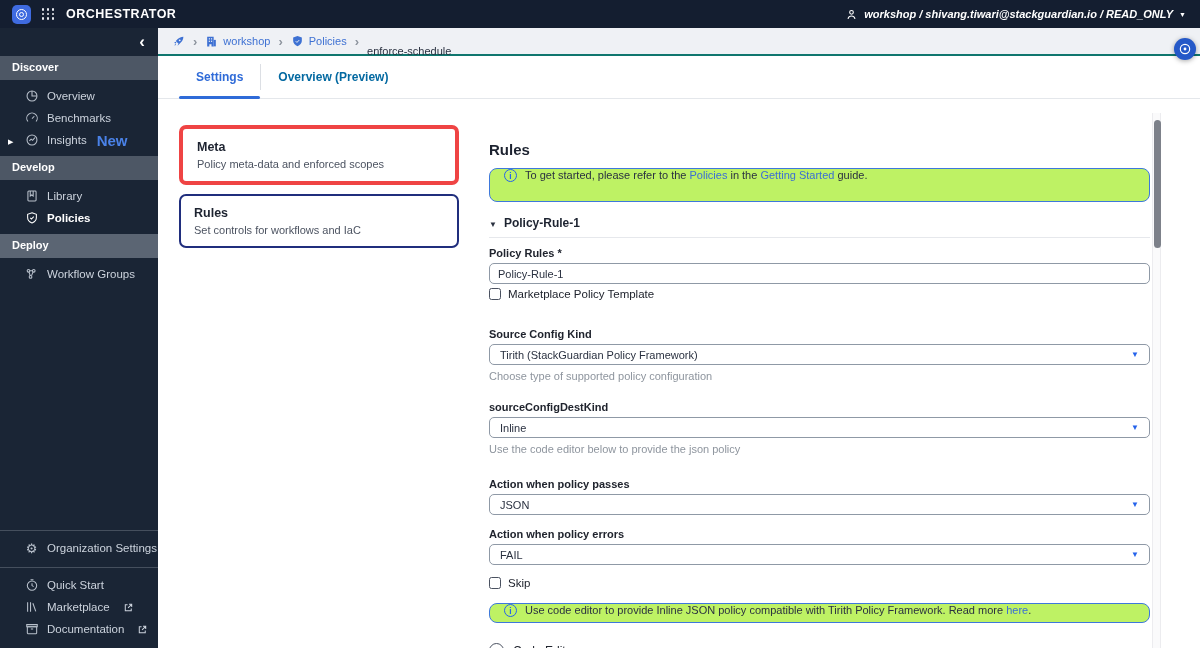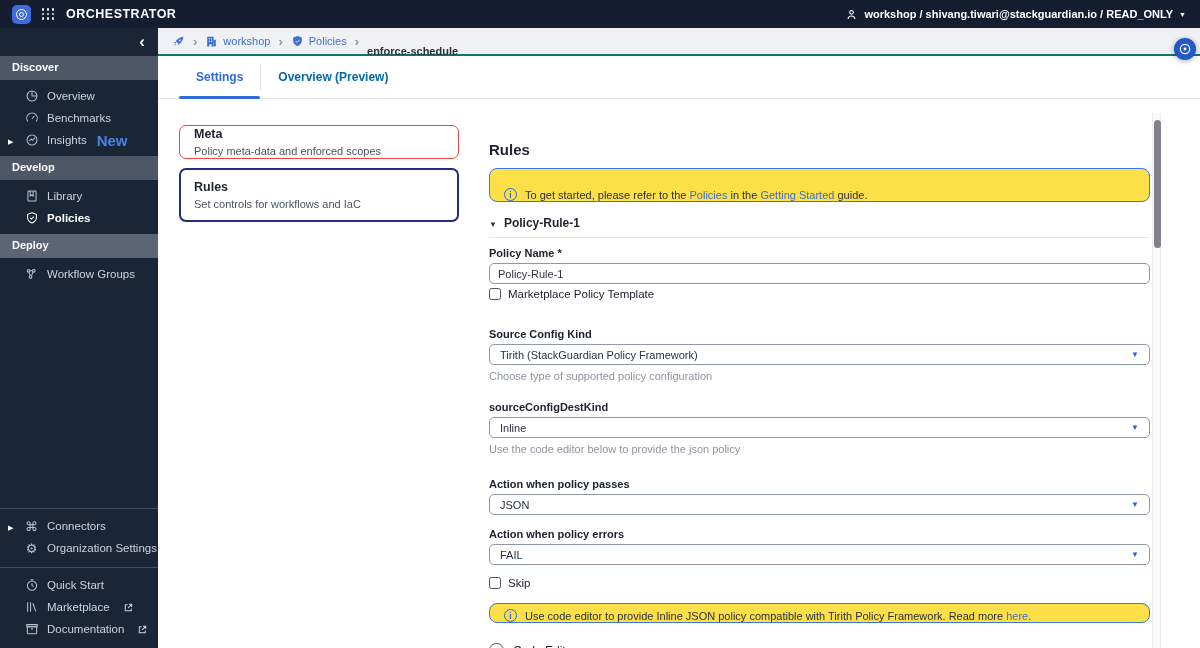--- a/index.html
+++ b/index.html
@@ -8,21 +8,21 @@
 
   
   .topbar { height:28px; background:#141e30; display:flex; align-items:center; justify-content:space-between; padding:0 14px 0 12px; color:#fff; }
   .topbar-left { display:flex; align-items:center; gap:11px; }
   .logo { width:19px; height:19px; border-radius:5px; background:#3f6be0; display:flex; align-items:center; justify-content:center; }
   .logo .ring { width:11px; height:11px; border:1.5px solid #fff; border-radius:50%; display:flex; align-items:center; justify-content:center; }
   .logo .ring .ring2 { width:5px; height:5px; border:1.2px solid #fff; border-radius:50%; }
   .grid-dots { display:grid; grid-template-columns:repeat(3,3px); grid-gap:2px; }
   .grid-dots span { width:2.4px; height:2.4px; background:#e8ebf0; border-radius:50%; }
   .app-title { font-size:12.5px; font-weight:bold; letter-spacing:.5px; }
-  .topbar-right { display:flex; align-items:center; gap:6px; font-size:11px; font-weight:bold; }
+  .topbar-right { display:flex; align-items:center; gap:6px; font-size:11px; font-weight:bold;font-style:italic; }
   .caret-down::before { content:"▼"; font-size:7px; position:relative; top:-1px; }
 
   
   .app { display:flex; height:620px; }
 
   
   .sidebar { width:158px; background:#1a2535; color:#ccd3dd; display:flex; flex-direction:column; flex-shrink:0; }
   .sidebar-top { height:28px; display:flex; align-items:center; justify-content:flex-end; padding-right:13px; }
   .collapse-btn { color:#fff; cursor:pointer; font-weight:bold; }
   .collapse-btn::before { content:"‹"; font-size:17px; }
@@ -43,40 +43,40 @@
   .ext-icon svg { width:11px; height:11px; }
   .sb-spacer { flex:1; }
   .sb-divide { border-top:1px solid #454f5d; }
   .side-group.bottom { padding:6px 0 8px; }
 
   
   .main { flex:1; position:relative; background:#fff; overflow:hidden; }
   .breadcrumb-bar { height:28px; background:#eff1f5; border-bottom:2px solid #0f766e; display:flex; align-items:center; gap:8px; padding-left:14px; font-size:11px; }
   .crumb { display:flex; align-items:center; gap:5px; color:#3e71d3; cursor:pointer; }
   .crumb-sep::before { content:"›"; color:#8d949e; font-size:13px; font-weight:bold; }
-  .crumb-current { color:#2a3140; font-weight:bold;margin-top:19px; }
+  .crumb-current { color:#2a3140; font-weight:normal;margin-top:19px; }
   .bicon { width:13px; height:13px; display:flex; }
   .bicon svg { width:13px; height:13px; }
 
   .tab-bar { height:43px; display:flex; align-items:stretch; padding-left:21px; border-bottom:1px solid #e4e7eb; background:#fff; }
   .tab { display:flex; align-items:center; padding:0 17px; font-size:12px; font-weight:bold; color:#0369a1; position:relative; cursor:pointer; }
   .tab.active { color:#2f6bd8; }
   .tab.active::after { content:""; position:absolute; left:0; right:0; bottom:-1px; height:3px; background:#2f6bd8; border-radius:2px; }
   .tab-sep { width:1px; background:#dcdfe4; margin:8px 0; }
 
   .content { display:flex; padding:26px 0 0 21px; height:557px; overflow:hidden; }
   .left-col { width:280px; margin-right:30px; flex-shrink:0; }
-  .nav-card { border:1px solid #ef4444; border-radius:7px; padding:1px 14px; margin-bottom:9px; background:#fff; cursor:pointer; }
+  .nav-card { border:4px solid #ef4444; border-radius:7px; padding:11px 14px; margin-bottom:9px; background:#fff; cursor:pointer; }
   .nav-card.selected { border:2px solid #202e7d; padding:10px 13px; }
   .nav-card-title { font-size:12.5px; font-weight:bold; color:#1d2330; margin-bottom:4px; }
   .nav-card-sub { font-size:11px; color:#4c5361; }
 
   .form-col { width:661px; flex-shrink:0; }
   .form-heading { font-size:15px; font-weight:bold; color:#1d2330; margin-top:16px; }
-  .alert { border:1.5px solid #3e78dc; background:#fde047; border-radius:8px; display:flex; align-items:flex-end; gap:8px; padding:0 14px; font-size:11px; color:#2a3140; }
+  .alert { border:1.5px solid #3e78dc; background:#bef264; border-radius:8px; display:flex; align-items:flex-start; gap:8px; padding:0 14px; font-size:11px; color:#2a3140; }
   .alert.first { margin-top:10px; height:34px; }
   .alert.second { margin-top:14px; height:20px; }
   .info-i { width:13px; height:13px; border:1.3px solid #2563eb; border-radius:50%; color:#2563eb; font-size:8.5px; font-weight:bold; display:flex; align-items:center; justify-content:center; flex-shrink:0; }
   .info-i::after { content:"i"; }
   .alert a { color:#3b6fd4; text-decoration:none; cursor:pointer; }
 
   .rule-head { margin-top:14px; padding-bottom:7px; border-bottom:1px solid #e6e8ec; display:flex; align-items:center; gap:7px; font-size:12px; font-weight:bold; color:#1d2330; cursor:pointer; }
   .tri-down::before { content:"▼"; font-size:8px; color:#2a3140; }
 
   .f-label { font-size:11px; font-weight:bold; color:#20242e; }
@@ -216,25 +216,20 @@
         </span>
         <span>Workflow Groups</span>
       </div>
     </div>
 
     <div class="sb-spacer"></div>
 
     <div class="sb-divide"></div>
     <div class="side-group bottom">
       <div class="side-item">
-        <span class="arrow"></span>
-        <span class="sicon glyph-command"></span>
-        <span>Connectors</span>
-      </div>
-      <div class="side-item">
         <span class="sicon glyph-gear"></span>
         <span>Organization Settings</span>
       </div>
     </div>
     <div class="sb-divide"></div>
     <div class="side-group bottom">
       <div class="side-item">
         <span class="sicon">
           <svg viewBox="0 0 24 24" fill="none" stroke="currentColor" stroke-width="1.8">
               <circle cx="12" cy="13" r="8"></circle>
@@ -341,21 +336,21 @@
         <div class="alert first">
           <span class="info-i"></span>
           <span><span>To get started, please refer to the </span><a>Policies</a><span> in the </span><a>Getting Started</a><span> guide.</span></span>
         </div>
 
         <div class="rule-head">
           <span class="tri-down"></span>
           <span>Policy-Rule-1</span>
         </div>
 
-        <div class="f-label mt1">Policy Name *</div>
+        <div class="f-label mt1">Policy Rules *</div>
         <input class="text-input" type="text" value="Policy-Rule-1" style="">
 
         <div class="check-row mt-a">
           <span class="cbox"></span>
           <span>Marketplace Policy Template</span>
         </div>
 
         <div class="f-label mt2">Source Config Kind</div>
         <div class="select">
           <span>Tirith (StackGuardian Policy Framework)</span>

